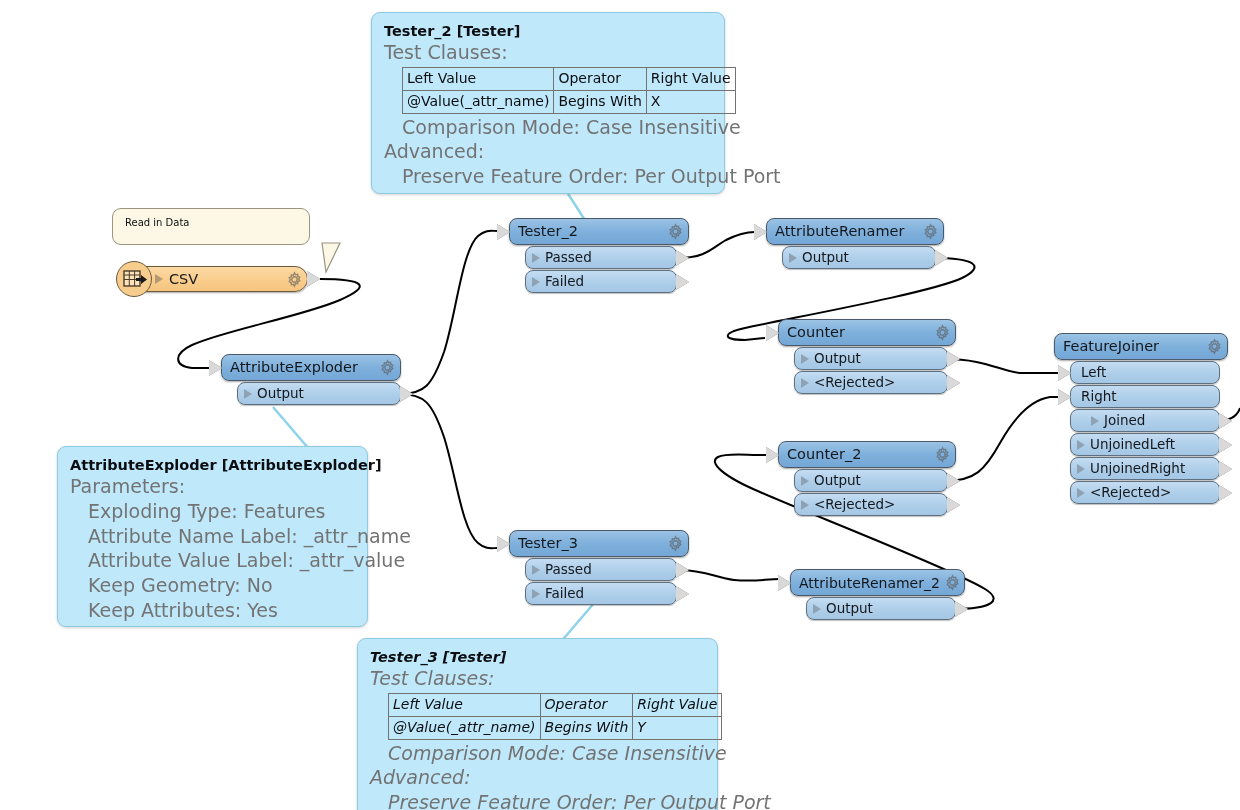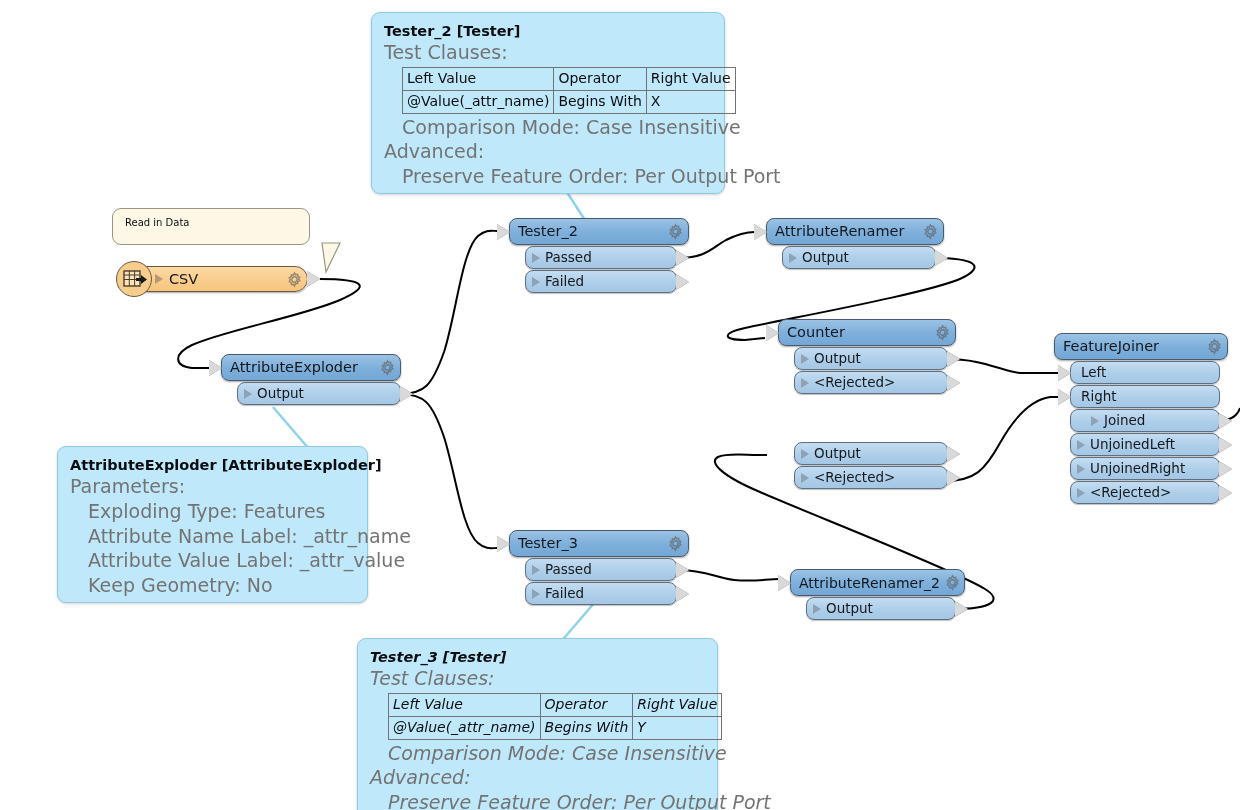--- a/index.html
+++ b/index.html
@@ -267,20 +267,21 @@
   <svg class="tail" style="left:235px; top:405px; width:80px; height:46px;">
     <path d="M 52,44 L 74,44 L 38,2" fill="none" stroke="#8fd3ea" stroke-width="2.5"></path>
   </svg>
   <div class="annot" style="left:57px; top:446px; width:311px;">
     <div class="atitle">AttributeExploder [AttributeExploder]</div>
     <div class="aline">Parameters:</div>
     <div class="aline indent1">Exploding Type: Features</div>
     <div class="aline indent1">Attribute Name Label: _attr_name</div>
     <div class="aline indent1">Attribute Value Label: _attr_value</div>
     <div class="aline indent1">Keep Geometry: No</div>
+    <div class="aline indent1">Keep Attributes: Yes</div>
   </div>
 
   <svg class="tail" style="left:300px; top:242px; width:50px; height:32px;">
     <path d="M 22,1 L 40,1 L 26,30 Z" fill="#fdf8e6" stroke="#9a9480" stroke-width="1.2"></path>
   </svg>
   <div class="annot-note" style="left:112px; top:208px; width:198px; height:37px;">
     <span>Read in Data</span>
   </div>
 
   <div class="node reader" style="left:130px; top:266px; width:178px;">
@@ -410,20 +411,28 @@
       <span class="out-arrow"></span>
     </div>
     <div class="port" style="width:154px;">
       <span class="tri"></span>
       <span class="plabel">&lt;Rejected&gt;</span>
       <span class="out-arrow"></span>
     </div>
   </div>
 
   <div class="node" style="left:778px; top:441px; width:178px;">
+    <div class="node-header">
+      <span class="in-arrow"></span>
+      <span class="title">Counter_2</span>
+      <svg class="gear" viewBox="0 0 24 24">
+        <path fill="none" stroke="#5b5b5b" stroke-width="2" d="M12 8.2a3.8 3.8 0 1 0 0 7.6 3.8 3.8 0 0 0 0-7.6z"></path>
+        <path fill="none" stroke="#5b5b5b" stroke-width="2" d="M12 2.6l1.5 2.6 2.9-.5.3 2.9 2.7 1.2-1.5 2.5 1.5 2.5-2.7 1.2-.3 2.9-2.9-.5L12 21.4l-1.5-2.6-2.9.5-.3-2.9-2.7-1.2L6.1 12 4.6 9.5l2.7-1.2.3-2.9 2.9.5z"></path>
+      </svg>
+    </div>
     <div class="port" style="width:154px;">
       <span class="tri"></span>
       <span class="plabel">Output</span>
       <span class="out-arrow"></span>
     </div>
     <div class="port" style="width:154px;">
       <span class="tri"></span>
       <span class="plabel">&lt;Rejected&gt;</span>
       <span class="out-arrow"></span>
     </div>

